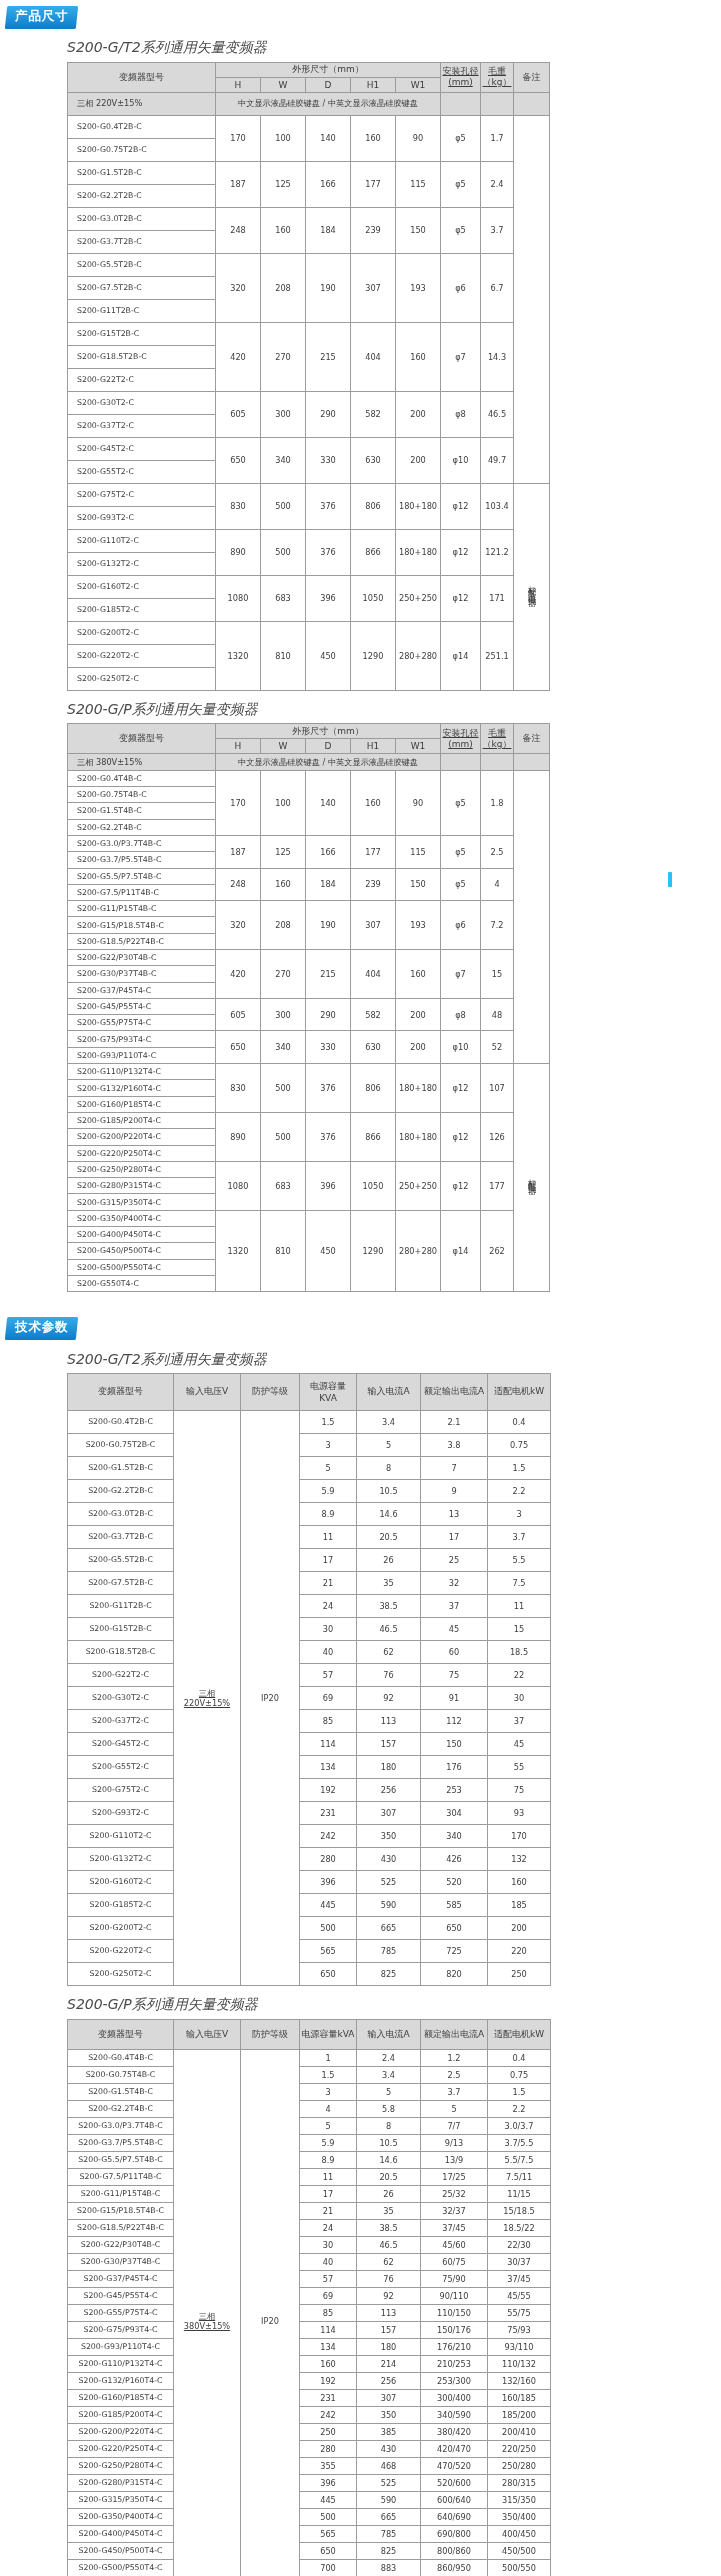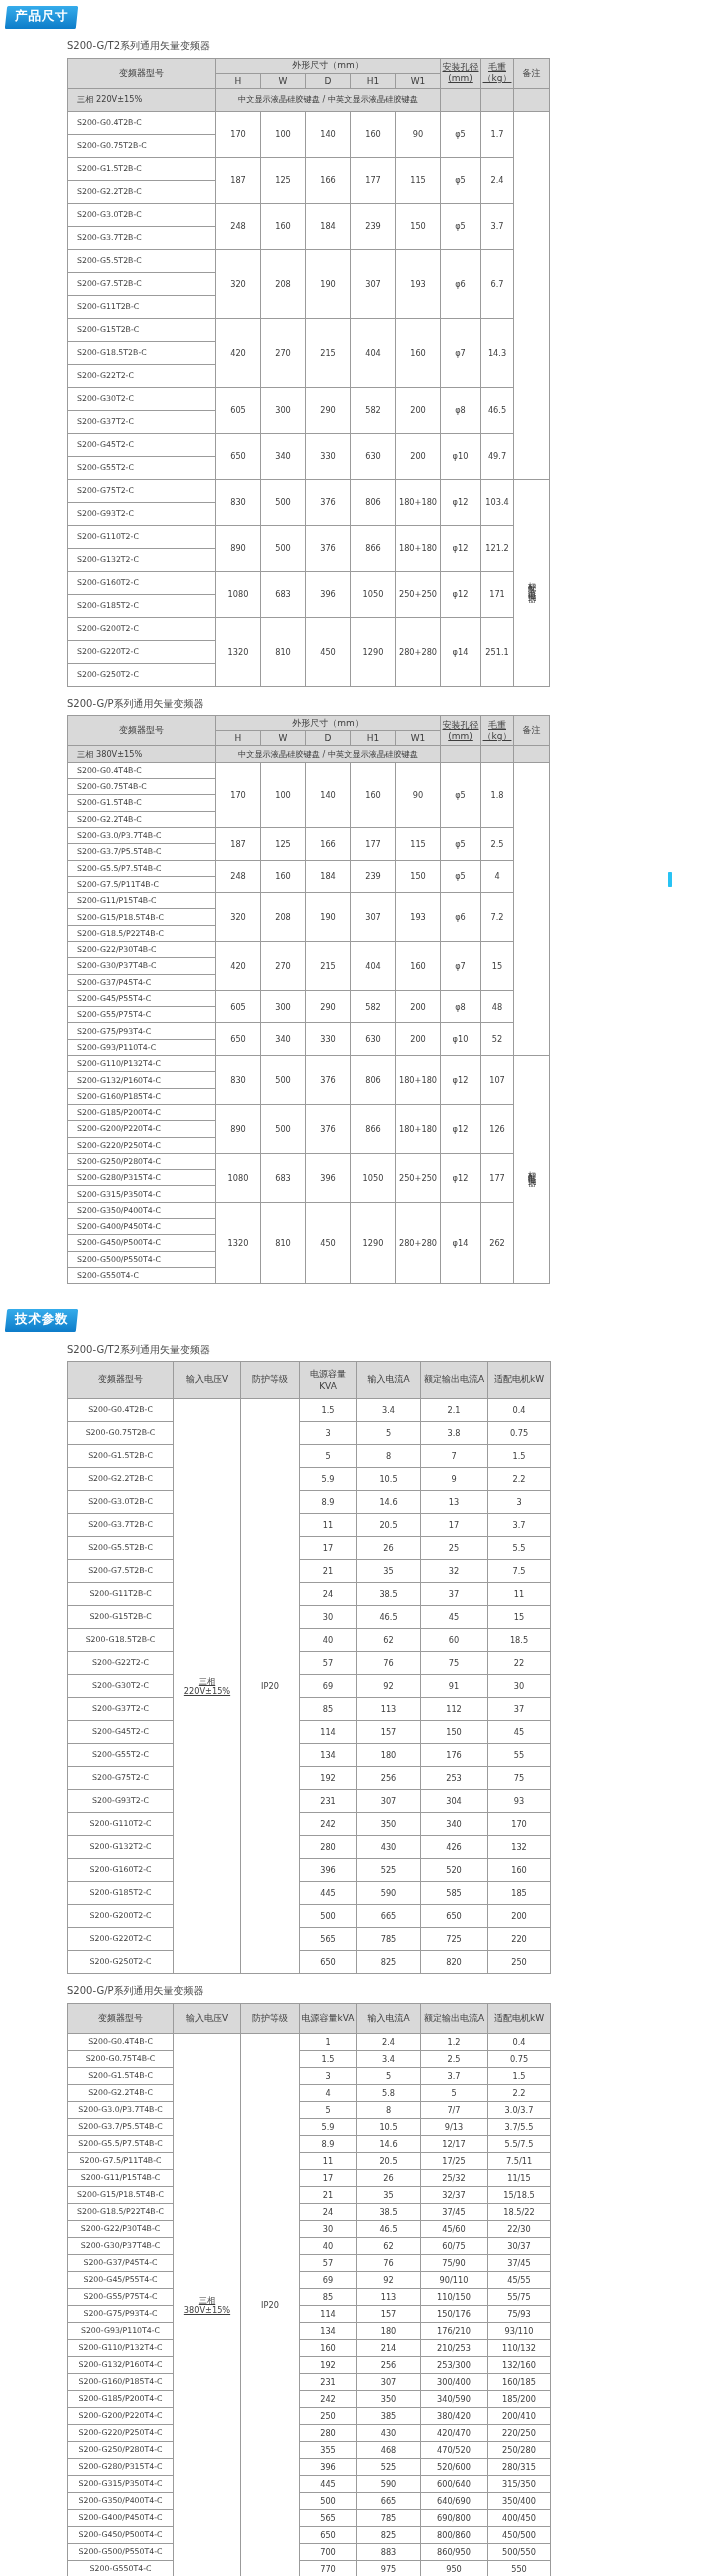--- a/index.html
+++ b/index.html
@@ -4,21 +4,21 @@
 <style>
   html,body{margin:0;padding:0;background:#fff;}
   body{width:721px;font-family:"DejaVu Sans","Liberation Sans",sans-serif;color:#3d3d3d;}
   .page{position:relative;width:721px;min-height:2576px;background:#fff;overflow:hidden;}
   .badge{display:inline-block;margin:6px 0 0 6px;padding:2.2px 9px 3.7px 9px;
          font-size:12.6px;font-weight:bold;color:#fff;letter-spacing:0.7px;
          background:linear-gradient(180deg,#35aceb 0%,#0d7cc9 100%);
          transform:skewX(-6deg);border-radius:1.5px;}
   .badge span{display:inline-block;transform:skewX(6deg);}
   .badge2{margin-top:25px;}
-  .tbl-title{margin:10.4px 0 4.4px 67px;font-size:10px;color:#4a4a4a;}
+  .tbl-title{margin:10.4px 0 4.4px 67px;font-size:14px;color:#4a4a4a;font-style:italic;}
   table{border-collapse:collapse;table-layout:fixed;margin-left:67px;width:483px;}
   th,td{border:0.7px solid #9b9b9b;font-size:8.2px;font-weight:normal;
         text-align:center;vertical-align:middle;padding:0 1.5px;box-sizing:border-box;}
   thead th{background:#d9d9d9;font-size:9px;}
   tr.subhead td{background:#d9d9d9;height:13.3px;}
   tr.subhead td.phase, td.model-cell{text-align:left;padding-left:9px;}
   .dim1 tbody td{height:23px;}
   .dim2 tbody td{height:16.3px;}
   .tech1 tbody td{height:23px;}
   .tech2 tbody td{height:17px;}
@@ -732,21 +732,21 @@
           <td class="model-cell">S200-G3.7/P5.5T4B-C</td>
           <td>5.9</td>
           <td>10.5</td>
           <td>9/13</td>
           <td>3.7/5.5</td>
         </tr>
         <tr>
           <td class="model-cell">S200-G5.5/P7.5T4B-C</td>
           <td>8.9</td>
           <td>14.6</td>
-          <td>12/17</td>
+          <td>13/9</td>
           <td>5.5/7.5</td>
         </tr>
         <tr>
           <td class="model-cell">S200-G7.5/P11T4B-C</td>
           <td>11</td>
           <td>20.5</td>
           <td>17/25</td>
           <td>7.5/11</td>
         </tr>
         <tr>

